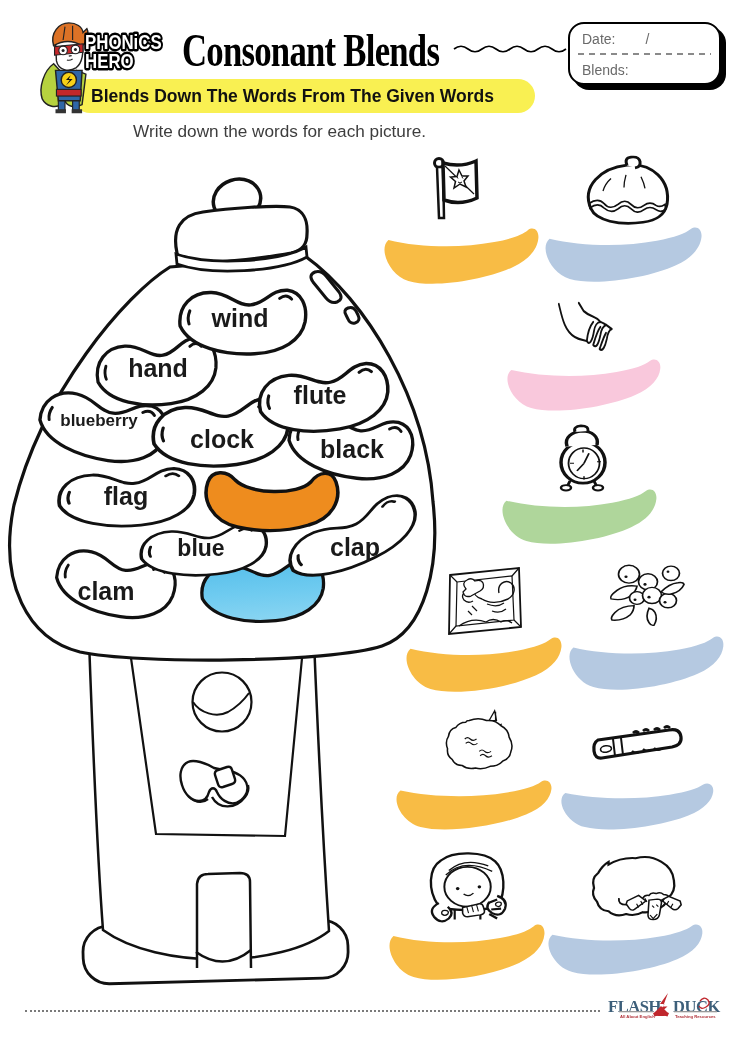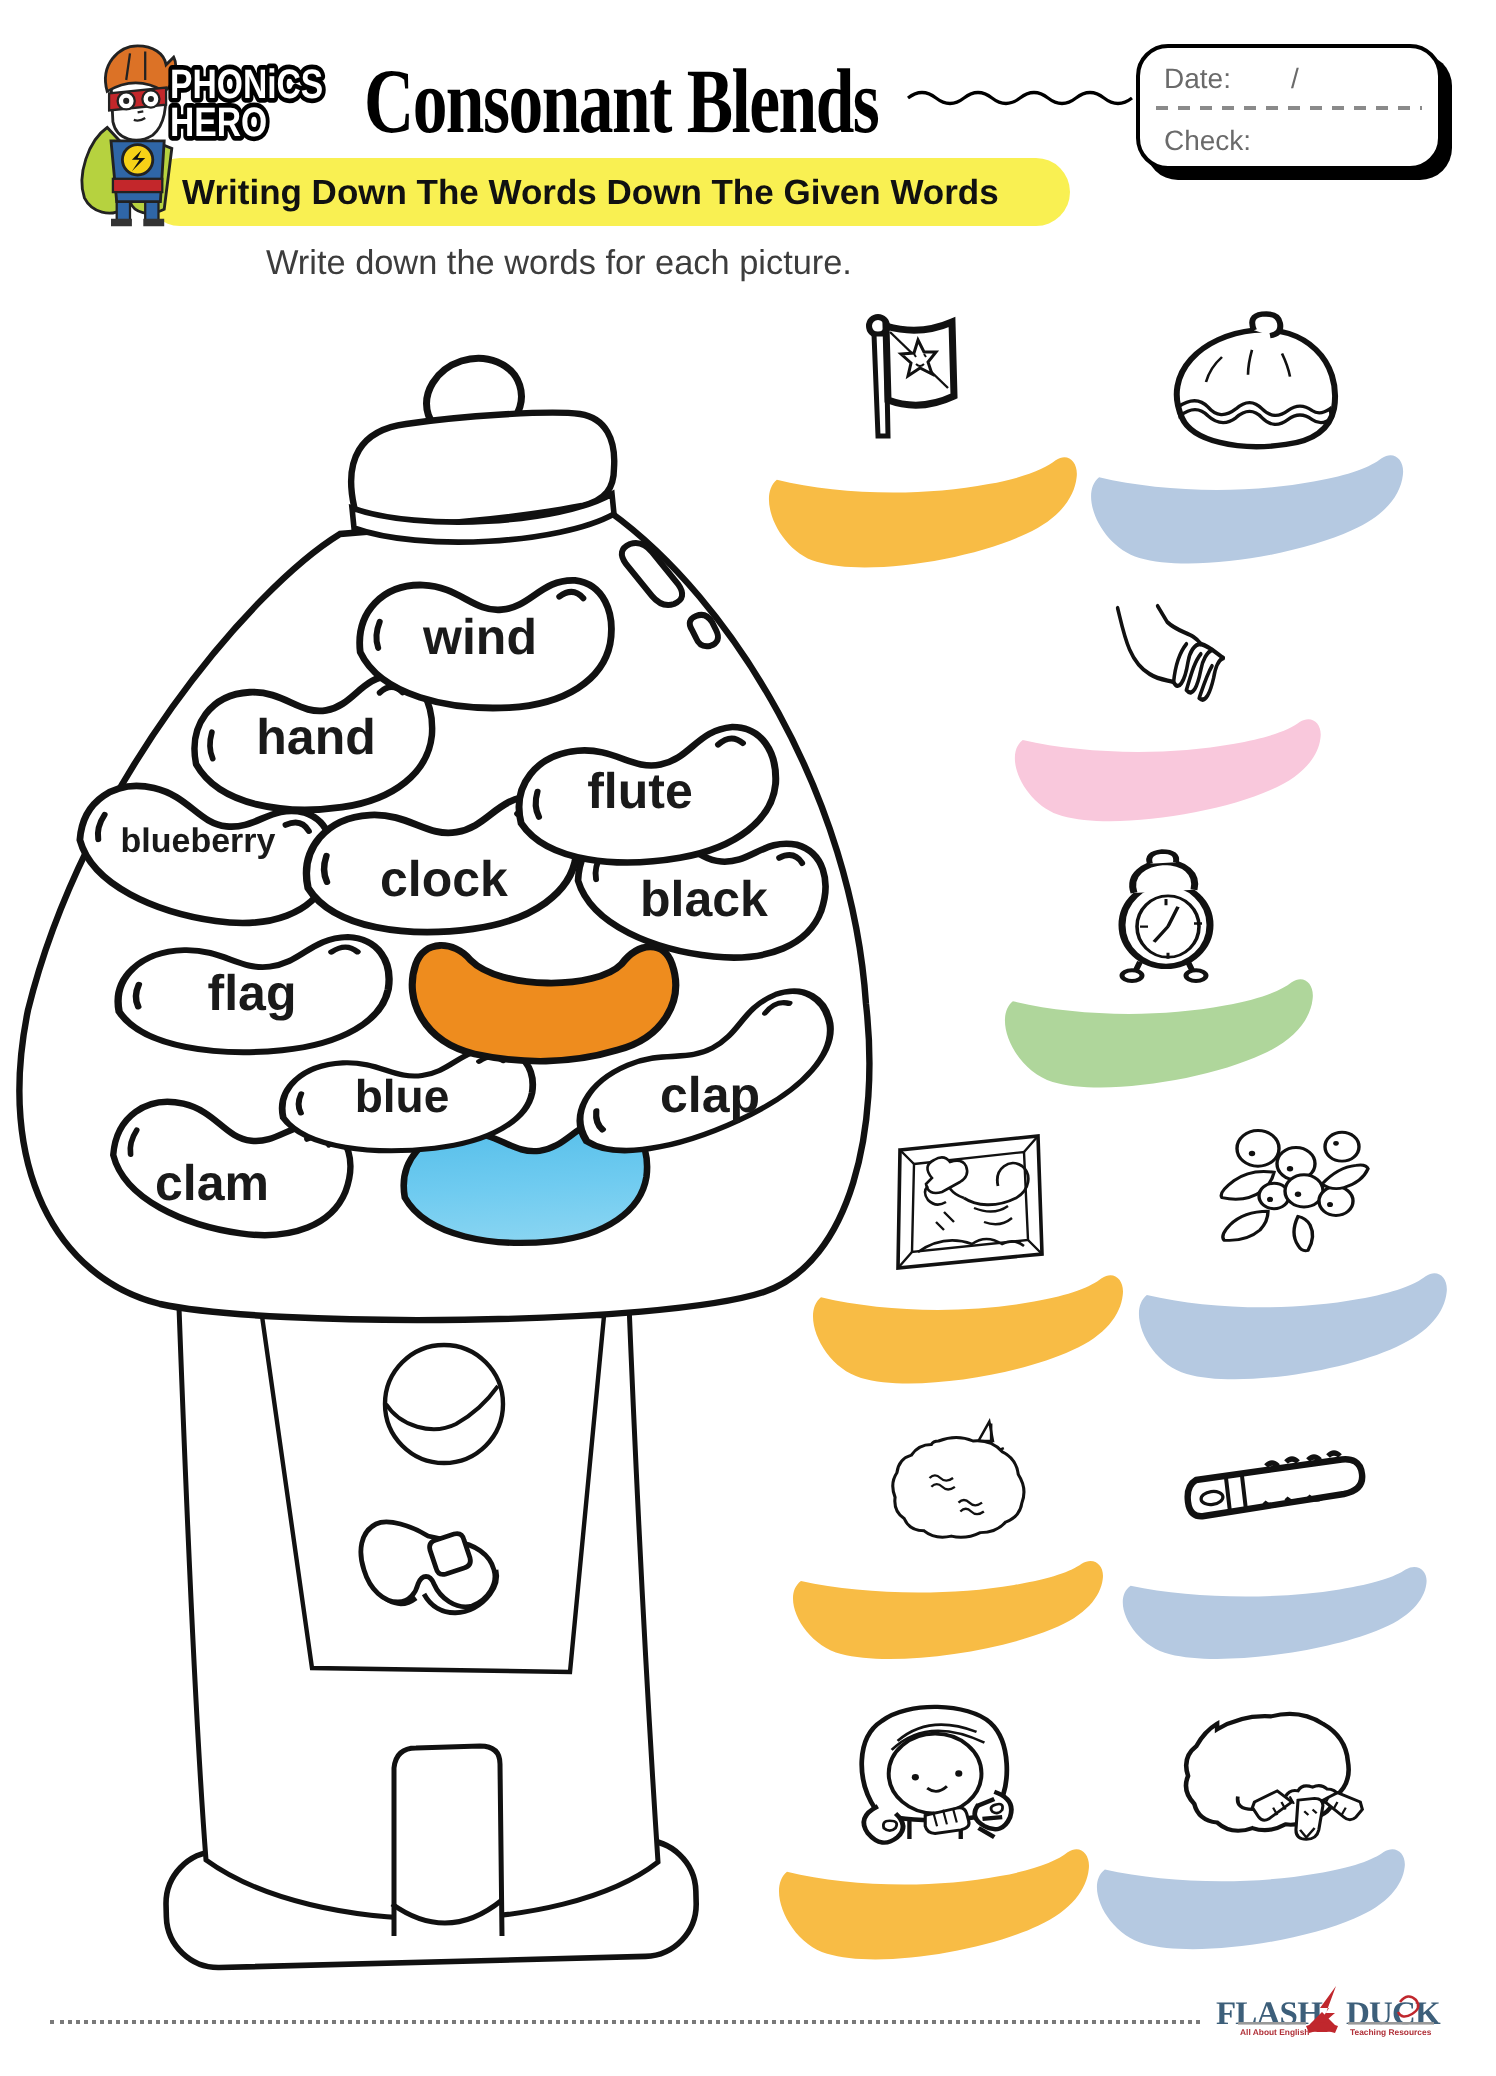--- a/index.html
+++ b/index.html
@@ -29,26 +29,26 @@
   <path d="M2,8 q7,-5.5 14,0 t14,0 t14,0 t14,0 t14,0 t14,0 t14,0 t14,0" fill="none" stroke="#000" stroke-width="1.6"></path>
 </svg>
 
 <div class="abs" id="datebox">
   <div class="row1">
         <span class="lbl">Date:</span>
         <span class="lbl" style="margin-left:30px">/</span>
       </div>
   <div class="dash"></div>
   <div class="row2">
-        <span class="lbl" style="display:block;margin-top:9px">Check:</span>
+        <span class="lbl" style="display:block;margin-top:9px">Blends:</span>
       </div>
 </div>
 
 <div class="abs" id="bar">
-      <span>Writing Down The Words Down The Given Words</span>
+      <span>Blends Down The Words From The Given Words</span>
     </div>
 
 <div class="abs" id="instr">Write down the words for each picture.</div>
 
 <svg class="abs" style="left:27px;top:21px;z-index:3" width="152" height="95" viewBox="0 0 160 100">
 
   <path d="M28,45 C18,52 12,70 16,82 C20,90 30,92 36,88 L42,60 Z" fill="#B6D23F" stroke="#222" stroke-width="1.5"></path>
   <path d="M52,52 L62,56 L58,88 C50,92 42,90 40,84 Z" fill="#B6D23F" stroke="#222" stroke-width="1.5"></path>
 
   <rect x="33" y="80" width="7" height="14" fill="#2F66A7" stroke="#222" stroke-width="1.2"></rect>

